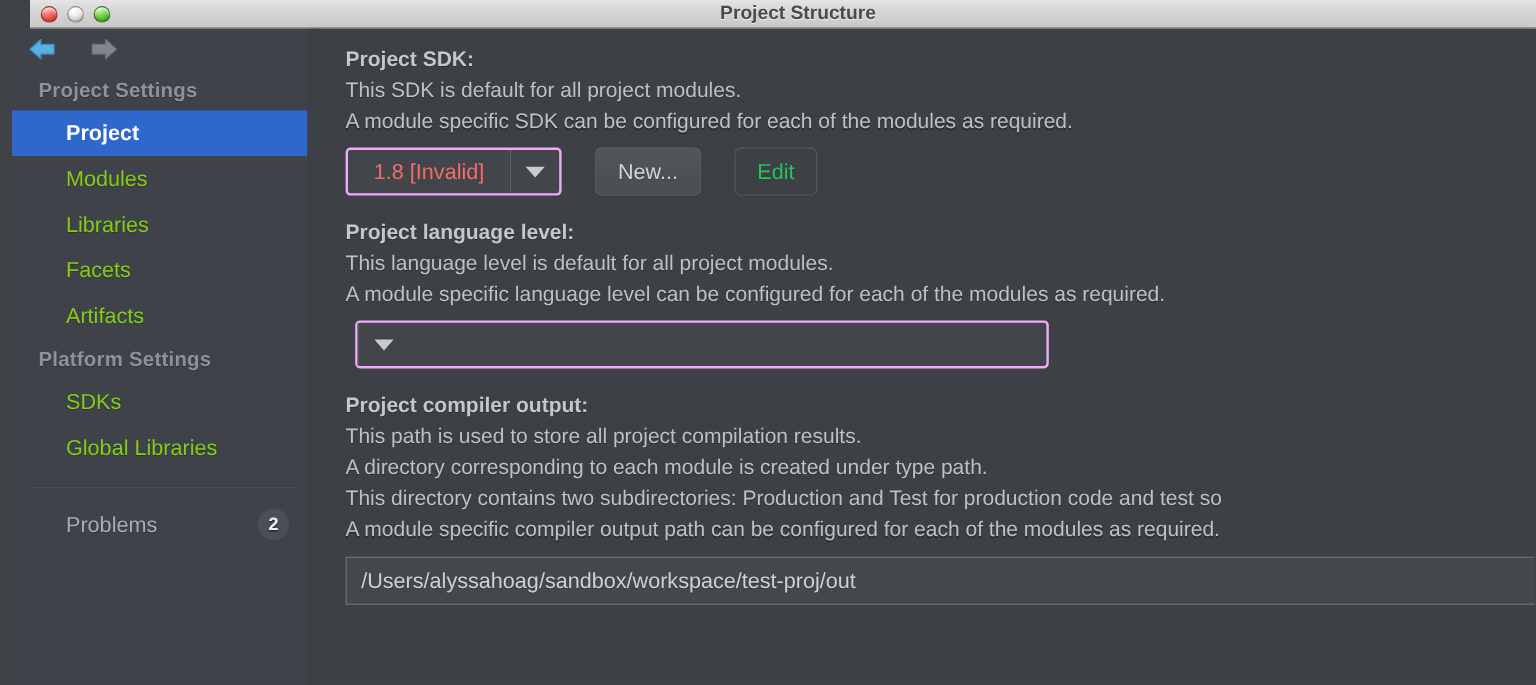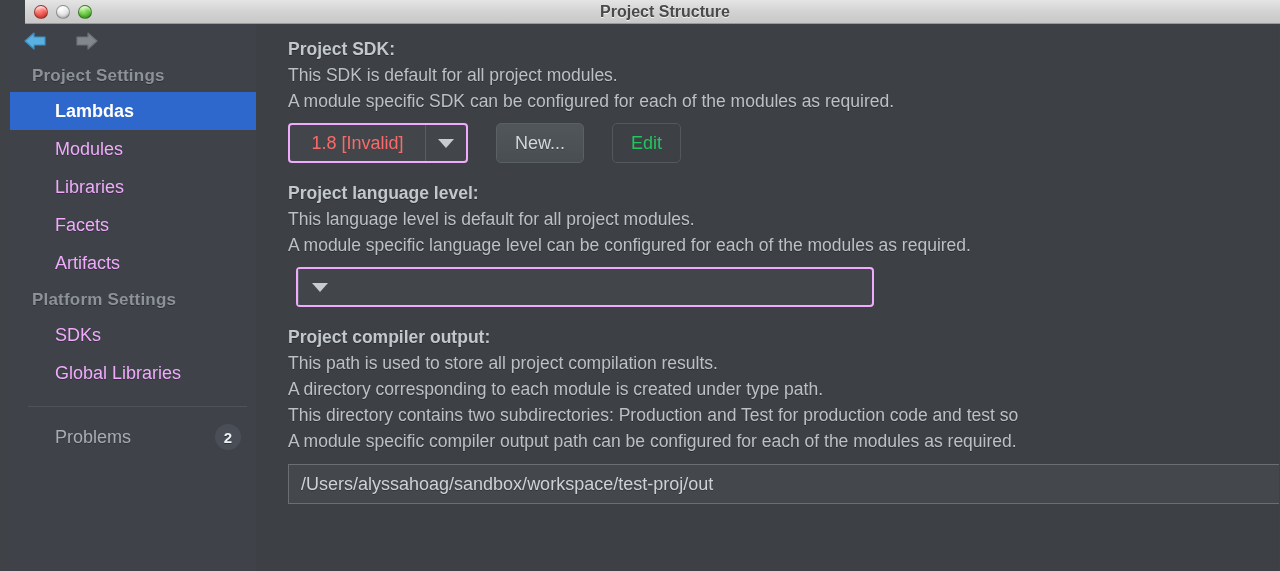--- a/index.html
+++ b/index.html
@@ -73,21 +73,21 @@
     font-size: 17px; font-weight: 700;
     color: #8d9299;
     padding: 8px 0 6px 22px;
     letter-spacing: .2px;
     text-shadow: 0 1px 0 rgba(0,0,0,.3);
   }
   .nav-item {
     height: 38px; line-height: 38px;
     padding-left: 45px;
     font-size: 18px;
-    color: #f0abfc;
+    color: #84cc16;
     text-shadow: 0 1px 0 rgba(0,0,0,.25);
     white-space: nowrap;
   }
   .nav-item.selected {
     background: #2f68cc;
     color: #ffffff;
     font-weight: 700;
     text-shadow: none;
   }
   .sidebar-sep {
@@ -237,21 +237,21 @@
       <div class="navbar">
         <svg class="nav-arrow" viewBox="0 0 30 22">
           <path d="M12 3 L3 11 L12 19 L12 15 L23 15 L23 7 L12 7 Z" fill="#5ab0e0" stroke="#3c8fc4" stroke-width="1.2" stroke-linejoin="round"></path>
         </svg>
         <svg class="nav-arrow" viewBox="0 0 30 22">
           <path d="M18 3 L27 11 L18 19 L18 15 L7 15 L7 7 L18 7 Z" fill="#82878d" stroke="#6d7278" stroke-width="1.2" stroke-linejoin="round"></path>
         </svg>
       </div>
 
       <div class="group-label">Project Settings</div>
-      <div class="nav-item selected">Lambdas</div>
+      <div class="nav-item selected">Project</div>
       <div class="nav-item">Modules</div>
       <div class="nav-item">Libraries</div>
       <div class="nav-item">Facets</div>
       <div class="nav-item">Artifacts</div>
 
       <div class="group-label">Platform Settings</div>
       <div class="nav-item">SDKs</div>
       <div class="nav-item">Global Libraries</div>
 
       <div class="sidebar-sep"></div>

